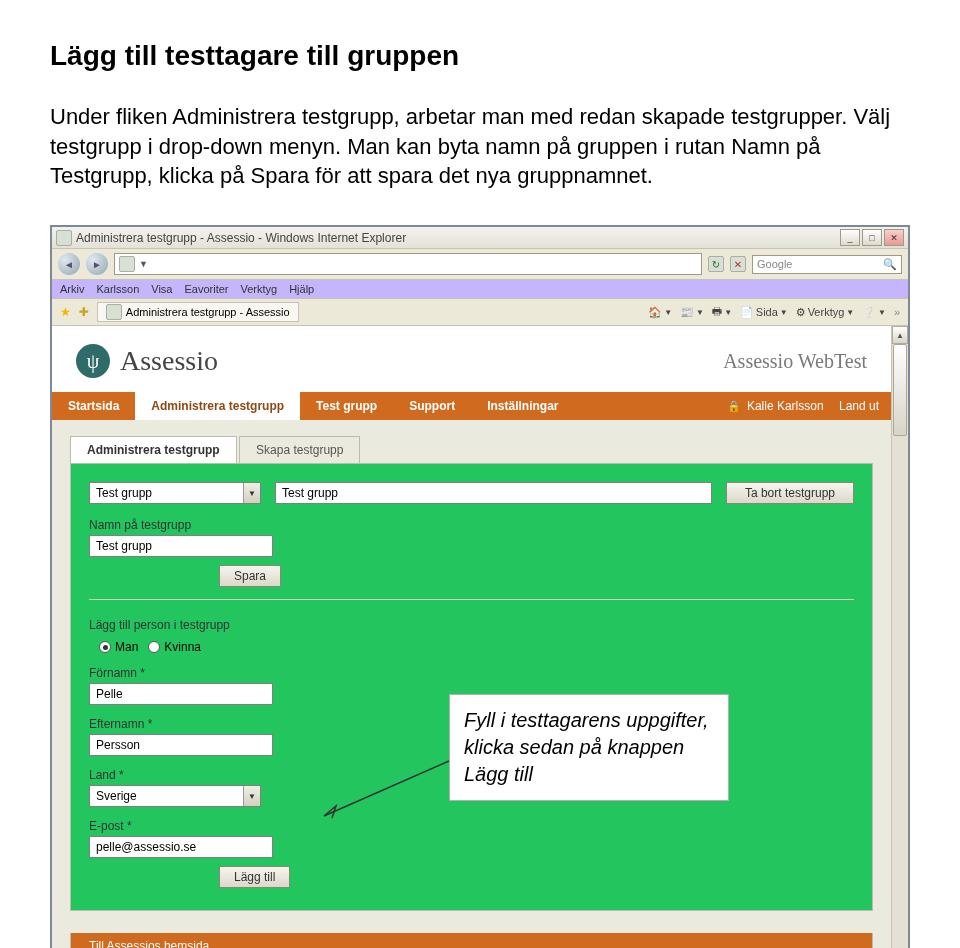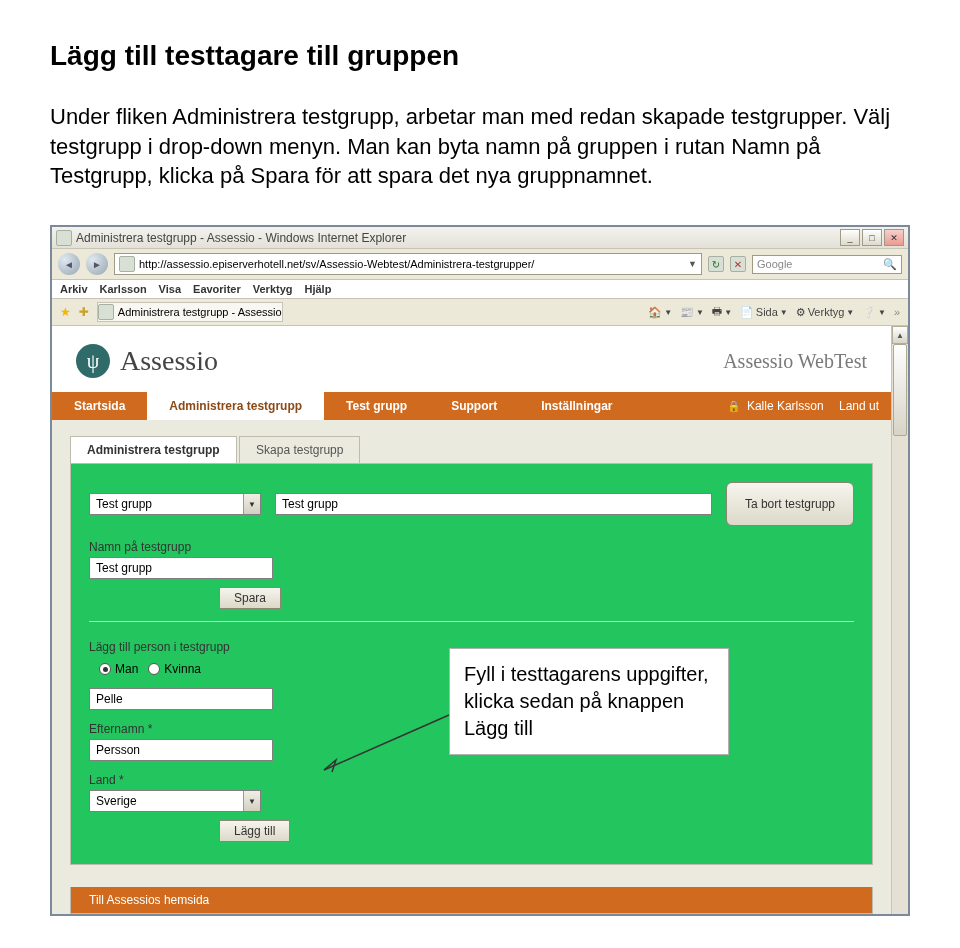--- a/index.html
+++ b/index.html
@@ -14,74 +14,74 @@
   .title-btns { display:flex; gap:2px; }
   .title-btns .tb { width:18px; height:15px; border:1px solid #9e9a85; background:linear-gradient(#fefefe,#dedacb); font-size:9px; display:flex; align-items:center; justify-content:center; color:#333; }
   .title-btns .tb.close { background:linear-gradient(#f6d0cc,#e99a92); }
 
   .addr-bar { display:flex; align-items:center; gap:6px; padding:4px 6px; background:#ece9d8; border-bottom:1px solid #c7c3b6; font-size:11px; }
   .addr-bar .nav-btn { width:22px; height:22px; border-radius:11px; background:radial-gradient(circle at 30% 30%, #dfe8f0, #95a6b2); display:flex; align-items:center; justify-content:center; color:#556; font-size:10px; }
   .addr-input { flex:1; background:#fff; border:1px solid #9e9a85; padding:2px 4px; display:flex; align-items:center; gap:4px; }
   .addr-input .url { flex:1; }
   .mini-icon { width:14px; height:14px; background:#d8e0d5; border:1px solid #a8b0a1; border-radius:2px; display:inline-block; }
   .search-box { width:140px; background:#fff; border:1px solid #9e9a85; padding:2px 4px; display:flex; align-items:center; gap:4px; }
-  .menu-bar { display:flex; gap:12px; padding:3px 8px; background:#ffffff; border-bottom:1px solid #c7c3b6; font-size:11px; color:#333;font-weight:bold; }
+  .menu-bar { display:flex; gap:12px; padding:3px 8px; background:#c4b5fd; border-bottom:1px solid #c7c3b6; font-size:11px; color:#333; }
   .fav-bar { display:flex; align-items:center; gap:8px; padding:3px 8px; background:#ece9d8; border-bottom:1px solid #c7c3b6; font-size:11px; }
   .fav-star { color:#f4b400; font-size:12px; }
-  .fav-tab { background:#f8f7f2; border:1px solid #c7c3b6; padding:1px 0; display:flex; align-items:center; gap:4px; }
+  .fav-tab { background:#f8f7f2; border:1px solid #c7c3b6; padding:1px 8px; display:flex; align-items:center; gap:4px; }
   .tool-strip { margin-left:auto; display:flex; align-items:center; gap:8px; color:#444; }
   .tool-strip .titem { display:flex; align-items:center; gap:2px; }
   .tool-strip .drop { font-size:8px; }
 
   
   .content-area { display:flex; background:#ebeade; }
   .page { flex:1; background:#ebeade; }
   .vscroll { width:16px; background:#e4e1d4; border-left:1px solid #c7c3b6; position:relative; }
   .vscroll .arrow { height:16px; background:linear-gradient(#fefefe,#d8d5c6); border:1px solid #b0ad9d; display:flex;align-items:center;justify-content:center; font-size:8px; color:#555; }
   .vscroll .thumb { position:absolute; left:1px; right:1px; top:18px; height:90px; background:linear-gradient(#fefefe,#d7d4c6); border:1px solid #aba893; border-radius:2px; }
 
   
   .brand-row { display:flex; align-items:center; padding:18px 24px 14px; background:#fff; }
   .brand-row .logo-mark { width:34px; height:34px; border-radius:17px; background:#2f6b68; color:#fff; display:flex; align-items:center; justify-content:center; font-family:Georgia,serif; font-size:20px; margin-right:10px; }
   .brand-row .brand { font-family:Georgia,serif; font-size:28px; color:#444; }
   .brand-row .webtest { margin-left:auto; color:#7a7a7a; font-family:Georgia,serif; font-size:20px; }
 
   .main-nav { display:flex; align-items:center; background:#cf6a1f; color:#fff; font-size:12px; font-weight:bold; }
-  .main-nav .mn { padding:7px 22px;text-align:center; }
+  .main-nav .mn { padding:7px 16px;text-align:center; }
   .main-nav .mn.active { background:#fff; color:#8c4a17; }
   .main-nav .mn-right { margin-left:auto; display:flex; align-items:center; gap:6px; padding-right:12px; font-weight:normal; }
   .lock { font-size:11px; }
 
   .sub-tabs { background:#ebeade; padding:16px 0 0 18px; font-size:12px; }
   .sub-tabs .st { display:inline-block; padding:6px 16px; border:1px solid #bfbcae; border-bottom:none; margin-right:-1px; background:#ebeade; color:#555; }
   .sub-tabs .st.active { background:#fff; font-weight:bold; color:#333; }
 
   .form-panel { margin:0 18px 12px 18px; border:1px solid #bfbcae; background:#22c55e; padding:18px 18px 26px; font-size:12px; }
 
   .row { display:flex; align-items:center; gap:14px; margin-bottom:14px; }
   .select-field { display:flex; align-items:center; border:1px solid #7f7f7f; background:#fff; height:20px; }
   .select-field .sel-text { padding:0 6px; flex:1; }
   .select-field .sel-btn { width:16px; height:100%; background:linear-gradient(#f1efe6,#d3d0c0); border-left:1px solid #9e9a85; display:flex; align-items:center; justify-content:center; font-size:8px; color:#333; }
   .text-field { border:1px solid #7f7f7f; background:#fff; height:20px; padding:0 6px; display:flex; align-items:center; }
   .btn { border:1px solid #8a8673; background:linear-gradient(#f6f5ee,#dcd9c9); padding:3px 14px; font-size:12px; color:#333; }
-  .btn.wide { padding:14px 18px;border-radius:6px; }
+  .btn.wide { padding:3px 18px; }
   .label-bold { font-weight:normal; color:#333; margin-bottom:3px; }
 
   .col { display:flex; flex-direction:column; margin-bottom:12px; }
   .col .text-field, .col .select-field { width:170px; }
   .radio-row { display:flex; gap:10px; }
   .radio-item { display:flex; align-items:center; gap:4px; }
   .radio { width:10px; height:10px; border:1px solid #555; border-radius:6px; display:inline-flex; align-items:center; justify-content:center; background:#fff; }
   .radio .dot { width:5px; height:5px; border-radius:3px; background:#333; }
 
   .footer-bar { background:#cf6a1f; color:#fff; font-size:12px; padding:6px 18px; margin:22px 18px 0; border:1px solid #bfbcae; border-top:none; }
 
   
   .callout-wrap { position:relative; }
-  .callout { position:absolute; left:360px; top:-190px; width:250px; background:#fff; border:1px solid #b0b0b0; padding:12px 14px; font-size:20px; line-height:1.35; z-index:5; }
+  .callout { position:absolute; left:360px; top:-190px; width:250px; background:#fff; border:1px solid #b0b0b0; padding:12px 14px; font-size:20px; line-height:1.35; z-index:5;font-style:italic; }
   .arrow-svg { position:absolute; left:225px; top:-128px; z-index:4; }
 
   .section-divider { height:1px; background:#d4d1c3; margin:16px 0 18px; }
 </style>
 </head>
 <body>
 
 <h1>Lägg till testtagare till gruppen</h1>
 <p class="intro">Under fliken Administrera testgrupp, arbetar man med redan skapade testgrupper. Välj testgrupp i drop-down menyn. Man kan byta namn på gruppen i rutan Namn på Testgrupp, klicka på Spara för att spara det nya gruppnamnet.</p>
 
@@ -95,21 +95,20 @@
       <div class="tb">□</div>
       <div class="tb close">✕</div>
     </div>
   </div>
 
   <div class="addr-bar">
     <div class="nav-btn">◄</div>
     <div class="nav-btn">►</div>
     <div class="addr-input">
       <span class="mini-icon"></span>
-      <span class="url">http://assessio.episerverhotell.net/sv/Assessio-Webtest/Administrera-testgrupper/</span>
       <span style="font-size:9px;color:#555;">▼</span>
     </div>
     <div class="mini-icon" style="display:flex;align-items:center;justify-content:center;color:#2a6b2a;font-size:10px;">↻</div>
     <div class="mini-icon" style="display:flex;align-items:center;justify-content:center;color:#a33;font-size:10px;">✕</div>
     <div class="search-box">
       <span style="color:#888;flex:1;">Google</span>
       <span style="color:#557;">🔍</span>
     </div>
   </div>
 
@@ -201,36 +200,43 @@
               </span>
             <span>Man</span>
           </div>
           <div class="radio-item">
             <span class="radio"></span>
             <span>Kvinna</span>
           </div>
         </div>
 
         <div class="col">
+          <div class="label-bold">Förnamn *</div>
           <div class="text-field">
               <span>Pelle</span>
             </div>
         </div>
         <div class="col">
           <div class="label-bold">Efternamn *</div>
           <div class="text-field">
               <span>Persson</span>
             </div>
         </div>
         <div class="col">
           <div class="label-bold">Land *</div>
           <div class="select-field">
             <span class="sel-text">Sverige</span>
             <span class="sel-btn">▼</span>
           </div>
+        </div>
+        <div class="col">
+          <div class="label-bold">E-post *</div>
+          <div class="text-field">
+              <span>pelle@assessio.se</span>
+            </div>
         </div>
         <div style="padding-left:130px;">
           <span class="btn">Lägg till</span>
         </div>
 
         <div class="callout-wrap">
           <svg class="arrow-svg" width="140" height="70">
             <line x1="135" y1="5" x2="10" y2="60" stroke="#333" stroke-width="1.5"></line>
             <polyline points="10,60 22,50 18,62" fill="none" stroke="#333" stroke-width="1.5"></polyline>
           </svg>

